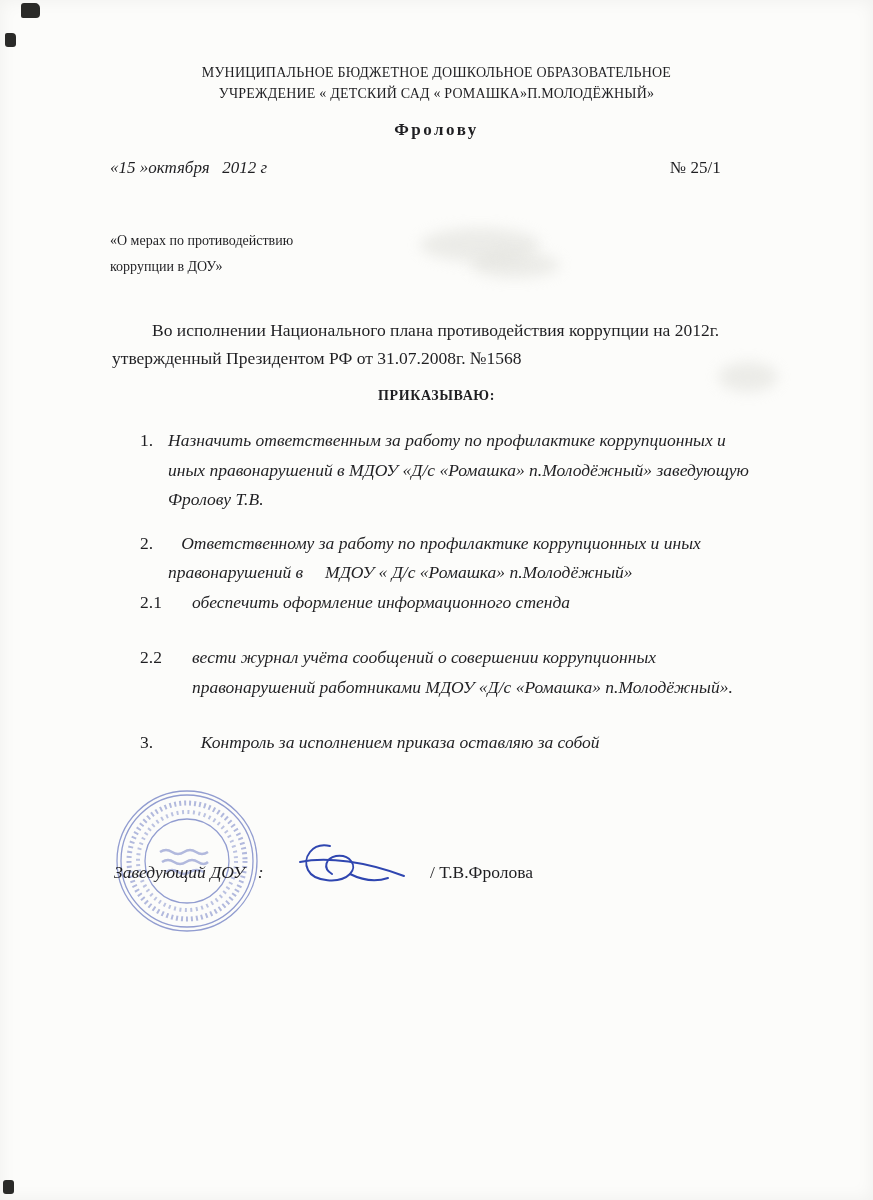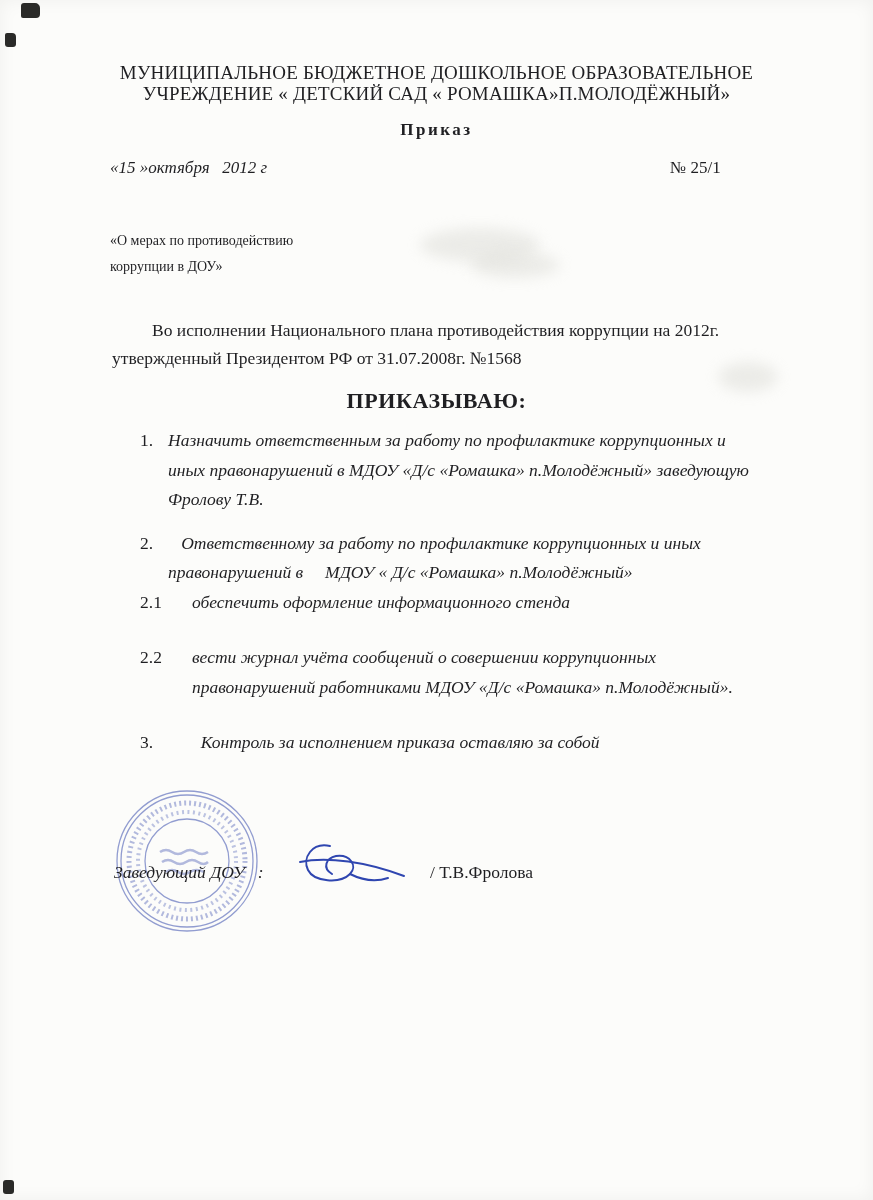--- a/index.html
+++ b/index.html
@@ -10,21 +10,21 @@
     font-family:"Liberation Serif", serif;
     color:#1f1f22;
     overflow:hidden;
     box-shadow: inset 0 0 18px rgba(0,0,0,0.05);
   }
   .pre { white-space:pre-wrap;font-style:italic; }
 
   .header {
     position:absolute; top:62px; left:0; right:0;
     text-align:center;
-    font-size:19px; line-height:21px;
+    font-size:14px; line-height:21px;
     letter-spacing:0.2px;
   }
   .doc-title {
     position:absolute; top:120px; left:0; right:0;
     text-align:center;
     font-weight:bold; font-size:17px; letter-spacing:2.5px;
   }
   .date-row { position:absolute; top:158px; left:0; right:0; font-size:17px; }
   .date-left  { position:absolute; left:110px; top:0; }
   .date-right { position:absolute; left:670px; top:0; }
@@ -35,21 +35,21 @@
   }
 
   .body-par {
     position:absolute; top:316px; left:112px; width:656px;
     font-size:17.5px; line-height:28px;
     text-indent:40px;
   }
 
   .resolution {
     position:absolute; top:388px; left:0; right:0;
-    text-align:center; font-weight:bold; font-size:22px; letter-spacing:0.6px;
+    text-align:center; font-weight:bold; font-size:14px; letter-spacing:0.6px;
   }
 
   .list { position:absolute; top:426px; left:140px; width:620px; font-size:17.5px; }
   .list-item { display:flex; line-height:29.5px; }
   .li-num { flex:0 0 auto; }
   .li-text { flex:1 1 auto; }
   .w28 { width:28px; }
   .w50 { width:52px; }
   .mb18 { margin-bottom:14px; }
   .mb24 { margin-bottom:26px;margin-top:26px; }
@@ -83,21 +83,21 @@
   <div class="artifact a3"></div>
   <div class="smudge s1"></div>
   <div class="smudge s2"></div>
   <div class="smudge s3"></div>
 
   <div class="header">
     <div>МУНИЦИПАЛЬНОЕ  БЮДЖЕТНОЕ ДОШКОЛЬНОЕ ОБРАЗОВАТЕЛЬНОЕ</div>
     <div>УЧРЕЖДЕНИЕ « ДЕТСКИЙ САД  « РОМАШКА»П.МОЛОДЁЖНЫЙ»</div>
   </div>
 
-  <div class="doc-title">Приказ</div>
+  <div class="doc-title">Фролову</div>
 
   <div class="date-row">
     <span class="date-left pre">«15 »октября   2012 г</span>
     <span class="date-right">№ 25/1</span>
   </div>
 
   <div class="subject">
     <div>«О мерах по противодействию</div>
     <div>коррупции в ДОУ»</div>
   </div>

